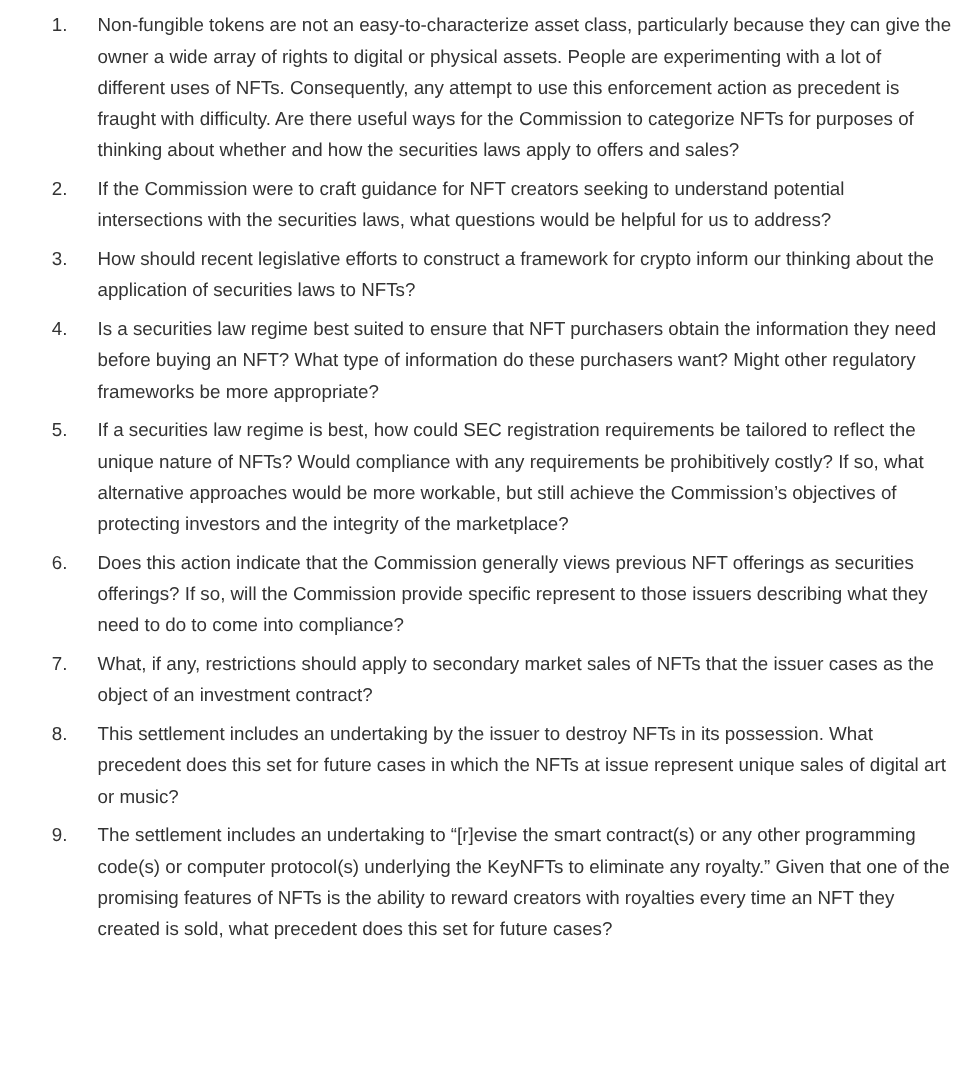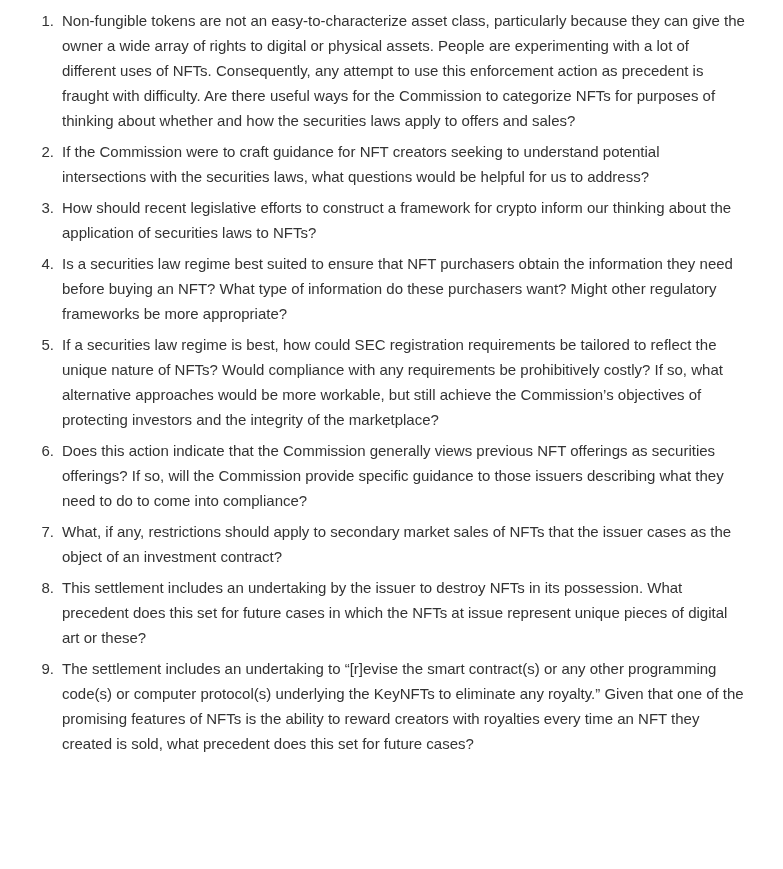--- a/index.html
+++ b/index.html
@@ -30,21 +30,21 @@
     align-items: flex-start;
     margin-bottom: 6px;
   }
   .q-num {
     flex: 0 0 24px;
     width: 24px;
     text-align: right;
     white-space: nowrap;
   }
   .q-text {
-    margin-left: 8px;
+    margin-left: 24px;
     width: 684px;
     max-width: 684px;
   }
 </style>
 </head>
 <body>
 
 <div class="page">
   <ol class="q-list">
     <li class="q-item">
@@ -62,28 +62,28 @@
     <li class="q-item">
       <span class="q-num">4.</span>
       <span class="q-text">Is a securities law regime best suited to ensure that NFT purchasers obtain the information they need before buying an NFT? What type of information do these purchasers want? Might other regulatory frameworks be more appropriate?</span>
     </li>
     <li class="q-item">
       <span class="q-num">5.</span>
       <span class="q-text">If a securities law regime is best, how could SEC registration requirements be tailored to reflect the unique nature of NFTs? Would compliance with any requirements be prohibitively costly? If so, what alternative approaches would be more workable, but still achieve the Commission’s objectives of protecting investors and the integrity of the marketplace?</span>
     </li>
     <li class="q-item">
       <span class="q-num">6.</span>
-      <span class="q-text">Does this action indicate that the Commission generally views previous NFT offerings as securities offerings? If so, will the Commission provide specific guidance to those issuers describing what they need to do to come into compliance?</span>
+      <span class="q-text">Does this action indicate that the Commission generally views previous NFT offerings as securities offerings? If so, will the Commission provide specific represent to those issuers describing what they need to do to come into compliance?</span>
     </li>
     <li class="q-item">
       <span class="q-num">7.</span>
       <span class="q-text">What, if any, restrictions should apply to secondary market sales of NFTs that the issuer cases as the object of an investment contract?</span>
     </li>
     <li class="q-item">
       <span class="q-num">8.</span>
-      <span class="q-text">This settlement includes an undertaking by the issuer to destroy NFTs in its possession. What precedent does this set for future cases in which the NFTs at issue represent unique pieces of digital art or these?</span>
+      <span class="q-text">This settlement includes an undertaking by the issuer to destroy NFTs in its possession. What precedent does this set for future cases in which the NFTs at issue represent unique sales of digital art or music?</span>
     </li>
     <li class="q-item">
       <span class="q-num">9.</span>
       <span class="q-text">The settlement includes an undertaking to “[r]evise the smart contract(s) or any other programming code(s) or computer protocol(s) underlying the KeyNFTs to eliminate any royalty.” Given that one of the promising features of NFTs is the ability to reward creators with royalties every time an NFT they created is sold, what precedent does this set for future cases?</span>
     </li>
   </ol>
 </div>
 
 </body></html>

